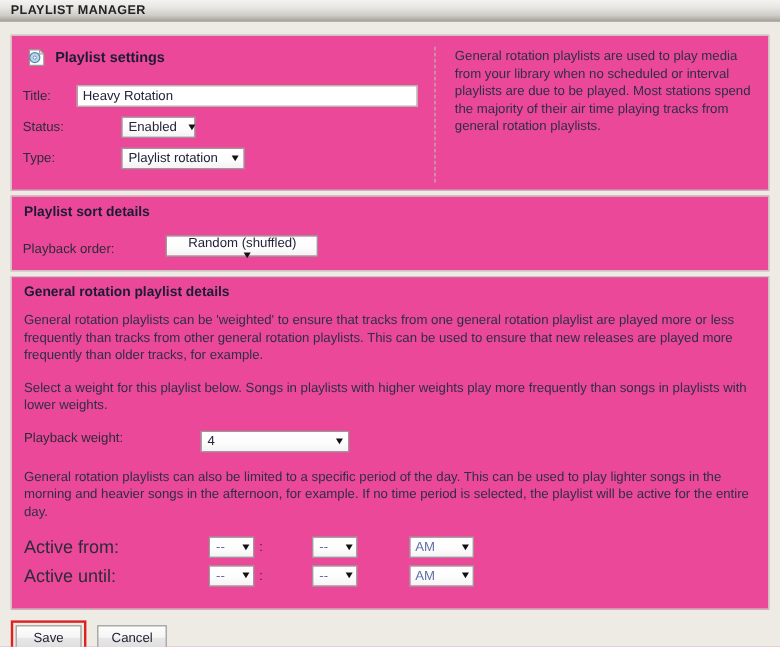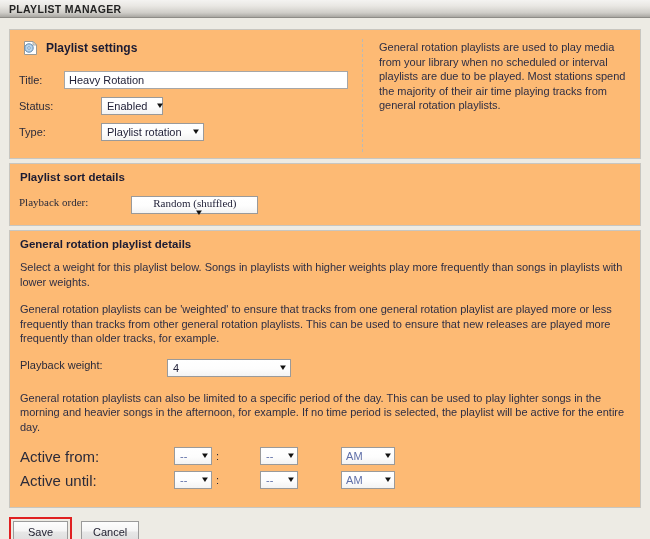--- a/index.html
+++ b/index.html
@@ -30,21 +30,21 @@
   .titlebar .title {
     font-size: 10.5px;
     font-weight: bold;
     letter-spacing: 0.35px;
     color: #232323;
     font-family: "Liberation Sans", sans-serif;
   }
 
   
   .panel {
-    background: #fdba74;
+    background: #ec4899;
     border: 1px solid #c8c6c0;
     margin: 0 9px;
     position: relative;
   }
   .panel + .panel { margin-top: 4px; }
   #panel-settings { margin-top: 11px; }
 
   .section-heading {
     font-size: 11.5px;
     font-weight: bold;
@@ -145,21 +145,21 @@
   #type-select { width: 103px; }
   #order-select { width: 127px; flex-direction: column; }
   #weight-select { width: 124px; }
   .time-select { width: 38px; padding: 0 2px 0 5px; }
   .time-select .caret { margin-left: 4px; }
   .ampm-select { width: 54px; padding: 0 2px 0 4px; }
   .ampm-select .caret { margin-left: 4px; }
   .dim { color: #5f6fa8; }
 
   
-  .sort-body { padding: 13px 0 11px 9px; display: flex; align-items: flex-start; font-family: Liberation Serif, serif; }
+  .sort-body { padding: 13px 0 11px 9px; display: flex; align-items: flex-end; }
   .sort-body .fld-label { font-size: 11px; margin-right: 6px; }
 
   
   .gr-body { padding: 10px 10px 12px 10px; }
   .para {
     font-size: 11px;
     line-height: 14.5px;
     color: #2e2e44;
     margin: 0 0 13px 0;
   }
@@ -258,22 +258,22 @@
       <span class="sel-val">Random (shuffled)</span>
       <span class="caret">▼</span>
     </span>
   </div>
 </div>
 
 <div class="panel" id="panel-general">
   <div class="section-heading">General rotation playlist details</div>
   <div class="gr-body">
 
+    <p class="para">General rotation playlists can be 'weighted' to ensure that tracks from one general rotation playlist are played more or less frequently than tracks from other general rotation playlists. This can be used to ensure that new releases are played more frequently than older tracks, for example.</p>
     <p class="para">Select a weight for this playlist below. Songs in playlists with higher weights play more frequently than songs in playlists with lower weights.</p>
-    <p class="para">General rotation playlists can be 'weighted' to ensure that tracks from one general rotation playlist are played more or less frequently than tracks from other general rotation playlists. This can be used to ensure that new releases are played more frequently than older tracks, for example.</p>
 
     <div class="weight-row">
       <span class="fld-label">Playback weight:</span>
       <span class="select" id="weight-select">
         <span class="sel-val">4</span>
         <span class="caret">▼</span>
       </span>
     </div>
 
     <p class="para">General rotation playlists can also be limited to a specific period of the day. This can be used to play lighter songs in the morning and heavier songs in the afternoon, for example. If no time period is selected, the playlist will be active for the entire day.</p>

